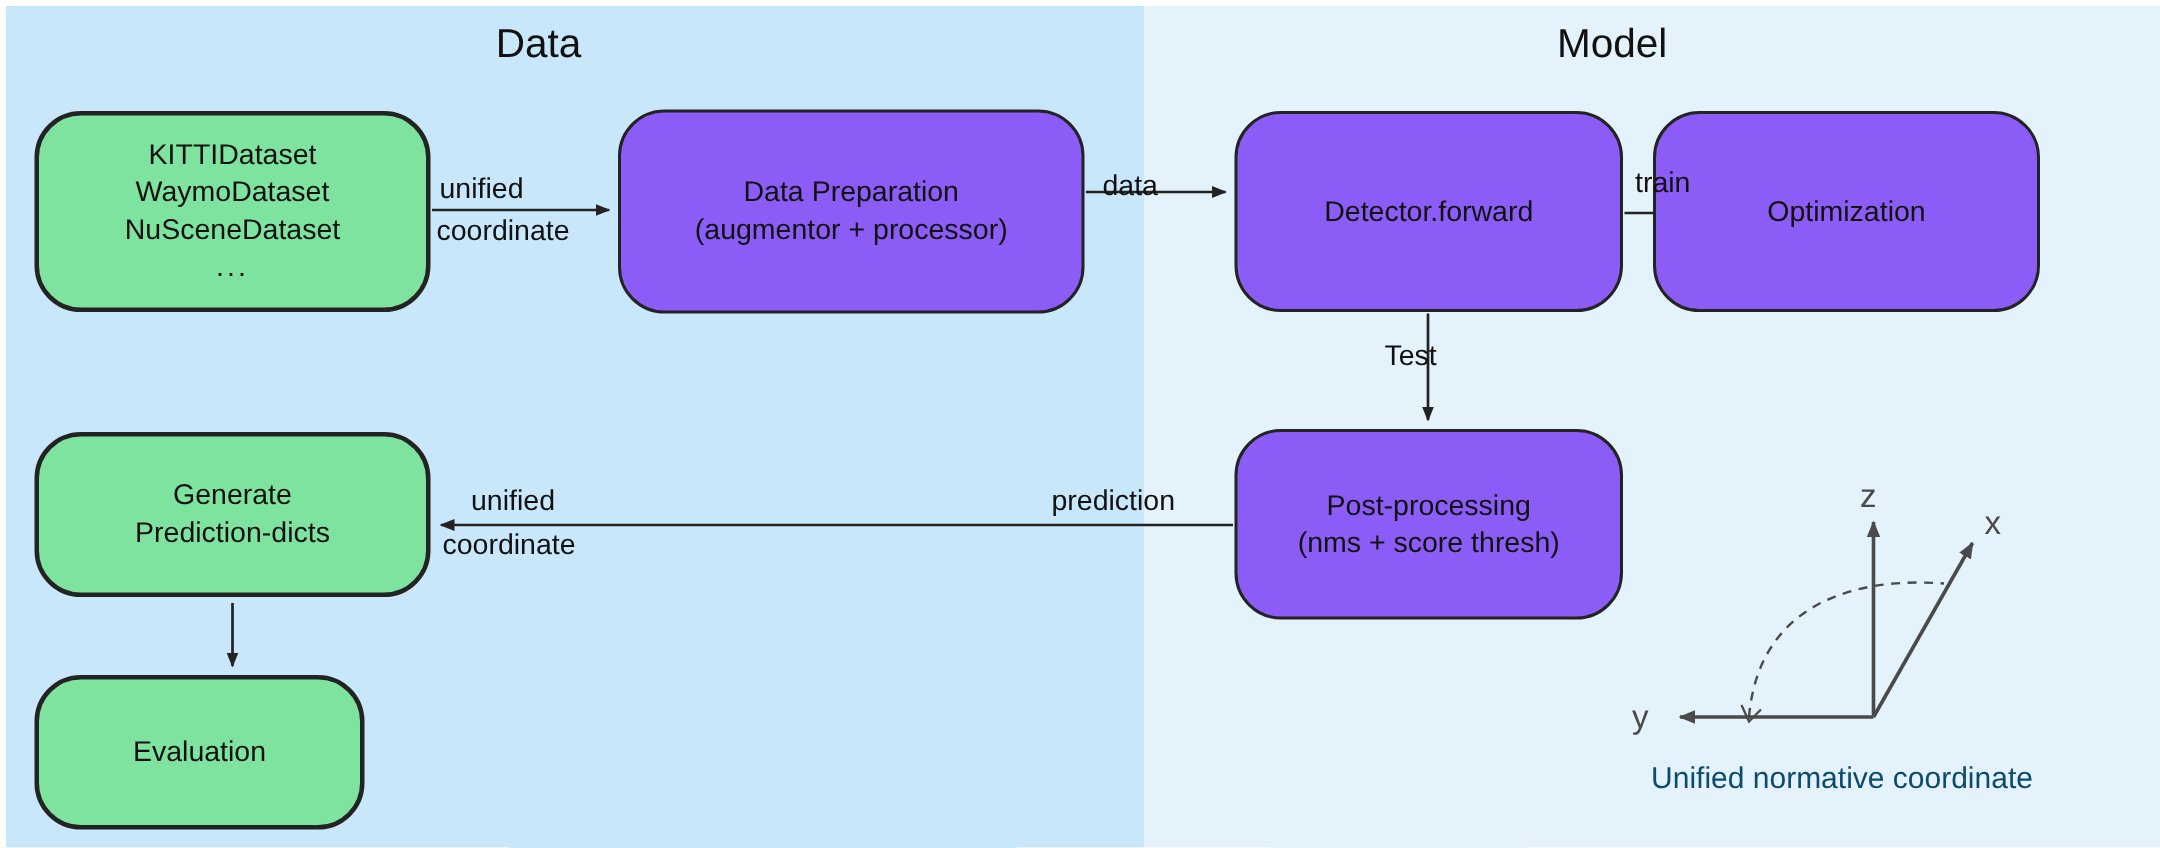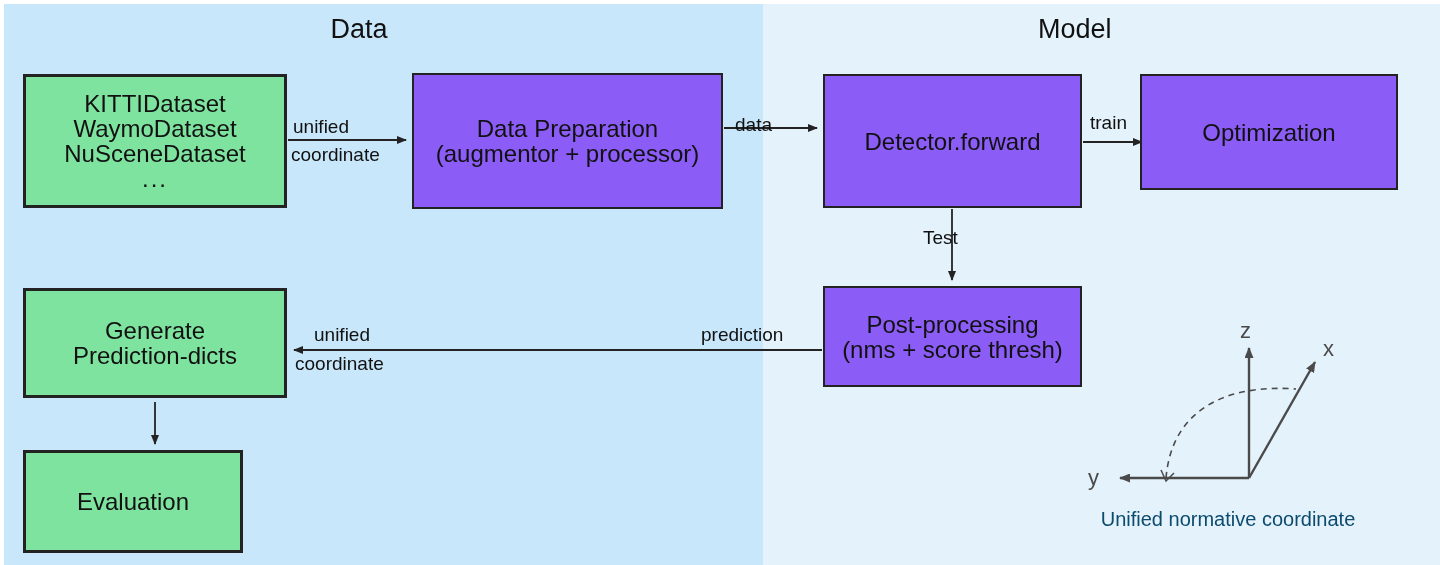--- a/index.html
+++ b/index.html
@@ -42,43 +42,44 @@
 
   .node {
     position: absolute;
     box-sizing: border-box;
     display: flex;
     flex-direction: column;
     align-items: center;
     justify-content: center;
     text-align: center;
     color: #111111;
-    font-size: 24px;
+    font-size: 19px;
     line-height: 25px;
+    border-radius: 31px;
   }
   .node-green {
     background: #7fe3a0;
     border: 3px solid #232323;
   }
   .node-blue-left {
     background: #8b5cf6;
     border: 2px solid #232323;
   }
   .node-blue-right {
     background: #8b5cf6;
     border: 2px solid #232323;
   }
   .node .line { display: block; white-space: nowrap; }
   .node .dots { letter-spacing: 2px; }
 
   #node-datasets { left: 23px; top: 74px; width: 264px; height: 134px; }
   #node-dataprep { left: 412px; top: 73px; width: 311px; height: 136px; }
   #node-detector { left: 823px; top: 74px; width: 259px; height: 134px; }
-  #node-optimization { left: 1140px; top: 74px; width: 258px; height: 116px; }
-  #node-postproc { left: 823px; top: 286px; width: 259px; height: 101px; }
+  #node-optimization { left: 1102px; top: 74px; width: 258px; height: 134px; }
+  #node-postproc { left: 823px; top: 286px; width: 259px; height: 127px; }
   #node-genpred { left: 23px; top: 288px; width: 264px; height: 110px; }
   #node-evaluation { left: 23px; top: 450px; width: 220px; height: 103px; }
 
   .edge-label {
     position: absolute;
     font-size: 19px;
     color: #111111;
     white-space: nowrap;
     line-height: 22px;
   }

